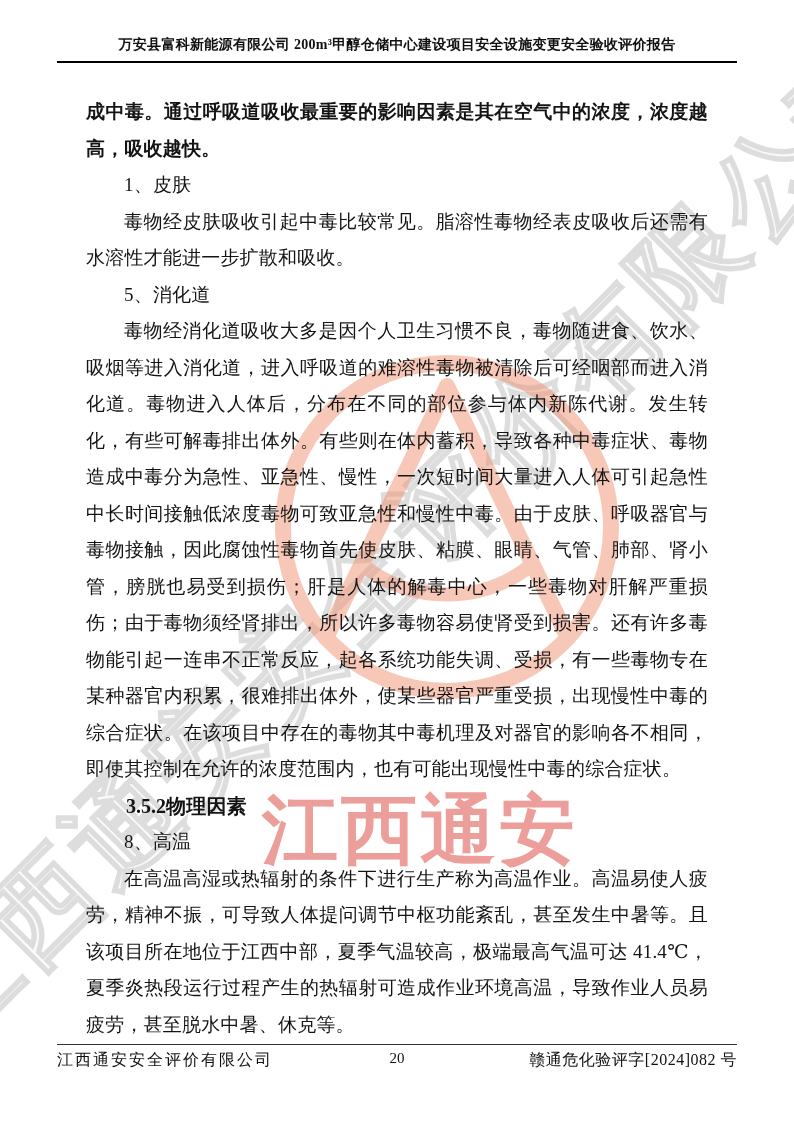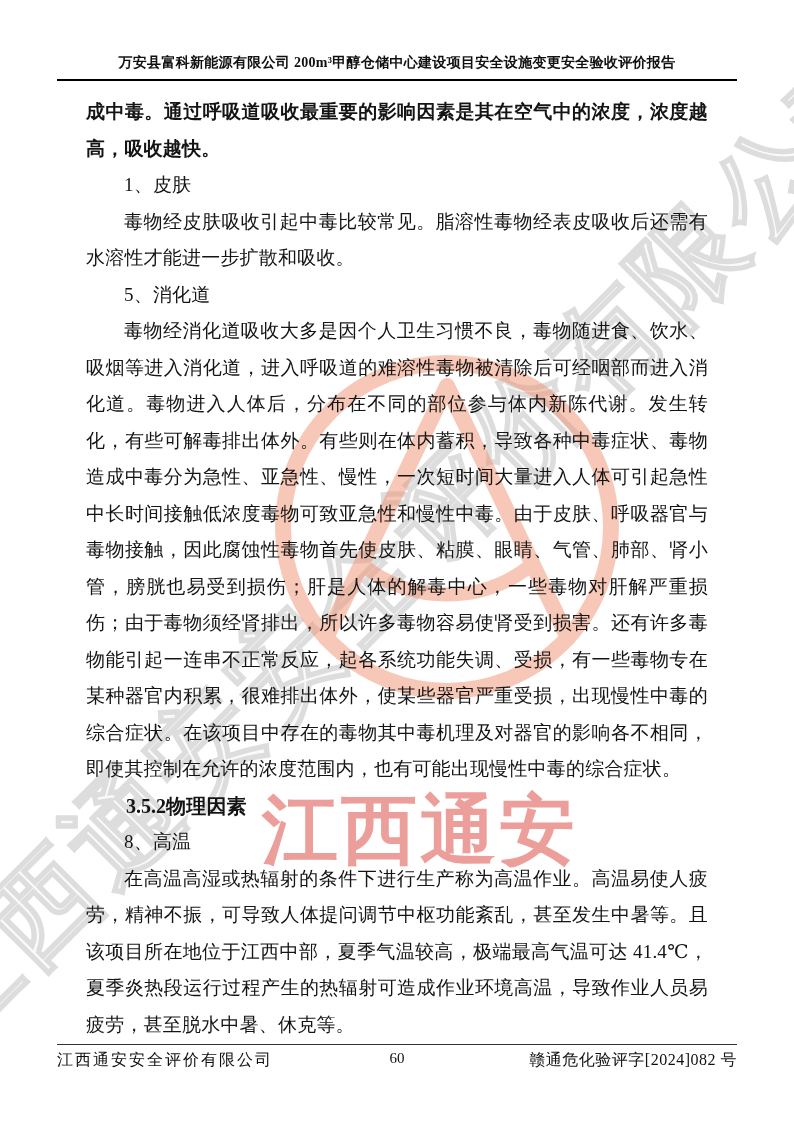--- a/index.html
+++ b/index.html
@@ -29,21 +29,21 @@
     font-size:100px;font-weight:700;letter-spacing:-8px;line-height:1;
     color:var(--logo-teal,#5fccd6);opacity:.55;
   }
   .wm-stamp{
     position:absolute;left:262px;top:748px;
     font-family:"Liberation Sans","DejaVu Sans",sans-serif;
     font-size:76px;font-weight:700;letter-spacing:3px;line-height:1.1;white-space:nowrap;
     color:var(--stamp-red,#e4716b);opacity:.68;margin-top:40px;
   }
   
-  .header{position:absolute;left:57px;right:57px;top:54px;z-index:1;}
+  .header{position:absolute;left:57px;right:57px;top:36px;z-index:1;}
   .header-title{
     text-align:center;font-size:14px;font-weight:700;letter-spacing:.3px;
     color:#101010;white-space:nowrap;
   }
   .header-rule{margin-top:7px;height:2px;background:#000;}
   
   .body-text{
     position:absolute;left:86px;top:94px;width:622px;z-index:1;
     font-size:19px;line-height:36.5px;text-align:justify;letter-spacing:.2px;
   }
@@ -93,18 +93,18 @@
       <div class="block para">毒物经消化道吸收大多是因个人卫生习惯不良，毒物随进食、饮水、吸烟等进入消化道，进入呼吸道的难溶性毒物被清除后可经咽部而进入消化道。毒物进入人体后，分布在不同的部位参与体内新陈代谢。发生转化，有些可解毒排出体外。有些则在体内蓄积，导致各种中毒症状、毒物造成中毒分为急性、亚急性、慢性，一次短时间大量进入人体可引起急性中长时间接触低浓度毒物可致亚急性和慢性中毒。由于皮肤、呼吸器官与毒物接触，因此腐蚀性毒物首先使皮肤、粘膜、眼睛、气管、肺部、肾小管，膀胱也易受到损伤；肝是人体的解毒中心，一些毒物对肝解严重损伤；由于毒物须经肾排出，所以许多毒物容易使肾受到损害。还有许多毒物能引起一连串不正常反应，起各系统功能失调、受损，有一些毒物专在某种器官内积累，很难排出体外，使某些器官严重受损，出现慢性中毒的综合症状。在该项目中存在的毒物其中毒机理及对器官的影响各不相同，即使其控制在允许的浓度范围内，也有可能出现慢性中毒的综合症状。</div>
       <div class="block heading"><span class="h-num">3.5.2</span><span class="h-label">物理因素</span></div>
       <div class="block list">8、高温</div>
       <div class="block para">在高温高湿或热辐射的条件下进行生产称为高温作业。高温易使人疲劳，精神不振，可导致人体提问调节中枢功能紊乱，甚至发生中暑等。且该项目所在地位于江西中部，夏季气温较高，极端最高气温可达 41.4℃，夏季炎热段运行过程产生的热辐射可造成作业环境高温，导致作业人员易疲劳，甚至脱水中暑、休克等。</div>
     </div>
 
   <div class="footer">
     <div class="footer-rule"></div>
     <div class="footer-row">
       <span class="footer-company">江西通安安全评价有限公司</span>
-      <span class="footer-page">60</span>
+      <span class="footer-page">20</span>
       <span class="footer-doc">赣通危化验评字[2024]082 号</span>
     </div>
   </div>
 
 </div>
 
 </body></html>

